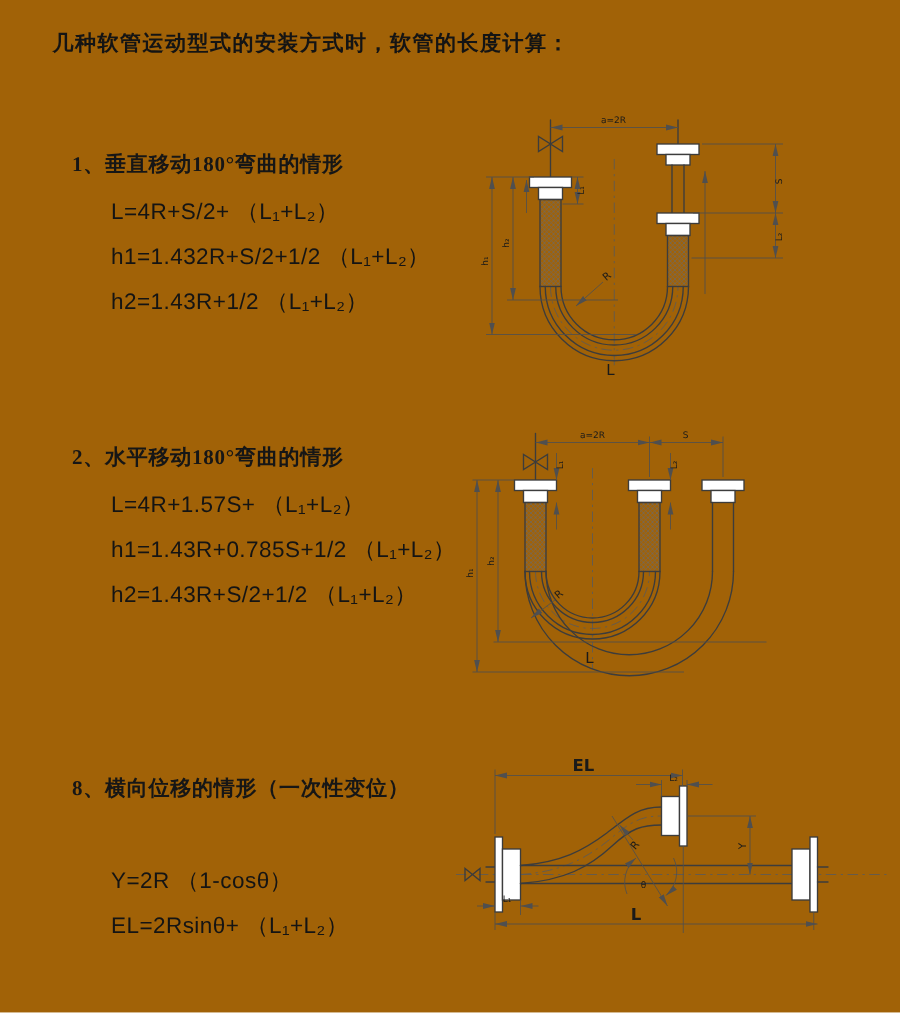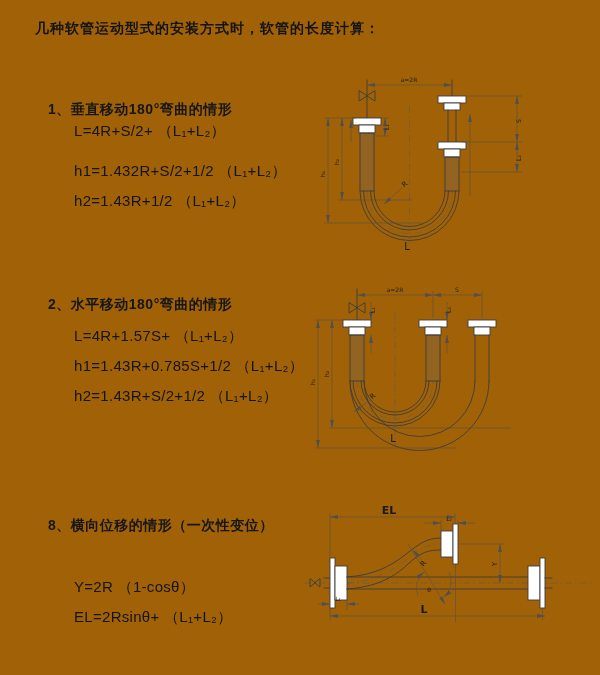--- a/index.html
+++ b/index.html
@@ -1,19 +1,19 @@
 <!DOCTYPE html>
 <html><head>
 <meta charset="utf-8">
 <style>
   html,body{margin:0;padding:0;background:#fff;}
   .page{position:relative;width:600px;height:675px;background:#a16207;overflow:hidden;
         font-family:"Liberation Sans","DejaVu Sans",sans-serif;color:#111;}
   .doc-title{position:absolute;left:35px;top:20px;font-size:14px;font-weight:600;letter-spacing:1px;color:#141414;}
-  .sec-head{position:absolute;font-size:14px;font-weight:600;letter-spacing:0.5px;color:#161616;}
+  .sec-head{position:absolute;font-size:14px;font-weight:600;letter-spacing:0.5px;color:#161616;font-family:Liberation Serif, serif;}
   .formula{position:absolute;left:74px;font-size:15px;font-weight:500;letter-spacing:0.3px;color:#141414;white-space:pre;}
   svg.diag{position:absolute;}
   svg .d{stroke:#3c3c3c;stroke-width:0.9;fill:none;stroke-linecap:round;}
   svg .dr{stroke:#3c3c3c;stroke-width:0.9;fill:#ffffff;}
   svg .m{stroke:#4f4f4f;stroke-width:0.55;fill:none;}
   svg .cl{stroke:#5a5a5a;stroke-width:0.55;fill:none;stroke-dasharray:7 3 1.5 3;}
   svg .braid{fill:url(#hatch);stroke:#3c3c3c;stroke-width:0.9;}
   svg text{fill:#1a1a1a;font-family:"DejaVu Sans",sans-serif;}
   .t6{font-size:6px;} .t7{font-size:7px;} .t10{font-size:10px;} .t11{font-size:11px;font-weight:600;}
 </style>
@@ -29,21 +29,21 @@
       </marker>
       <pattern id="hatch" width="3" height="3" patternUnits="userSpaceOnUse">
         <path d="M0,0 L3,3 M3,0 L0,3" stroke="#6a6a6a" stroke-width="0.45"></path>
       </pattern>
     </defs>
   </svg>
 
   <div class="doc-title">几种软管运动型式的安装方式时，软管的长度计算：</div>
 
   <div class="sec-head" style="left:48px;top:101px">1、垂直移动180°弯曲的情形</div>
-  <div class="formula" style="top:122px">L=4R+S/2+ （L₁+L₂）</div>
+  <div class="formula" style="top:132px">L=4R+S/2+ （L₁+L₂）</div>
   <div class="formula" style="top:162px">h1=1.432R+S/2+1/2 （L₁+L₂）</div>
   <div class="formula" style="top:192px">h2=1.43R+1/2 （L₁+L₂）</div>
 
   <div class="sec-head" style="left:48px;top:296px">2、水平移动180°弯曲的情形</div>
   <div class="formula" style="top:327px">L=4R+1.57S+ （L₁+L₂）</div>
   <div class="formula" style="top:357px">h1=1.43R+0.785S+1/2 （L₁+L₂）</div>
   <div class="formula" style="top:387px">h2=1.43R+S/2+1/2 （L₁+L₂）</div>
 
   <div class="sec-head" style="left:48px;top:517px">8、横向位移的情形（一次性变位）</div>
   <div class="formula" style="top:578px">Y=2R （1-cosθ）</div>

